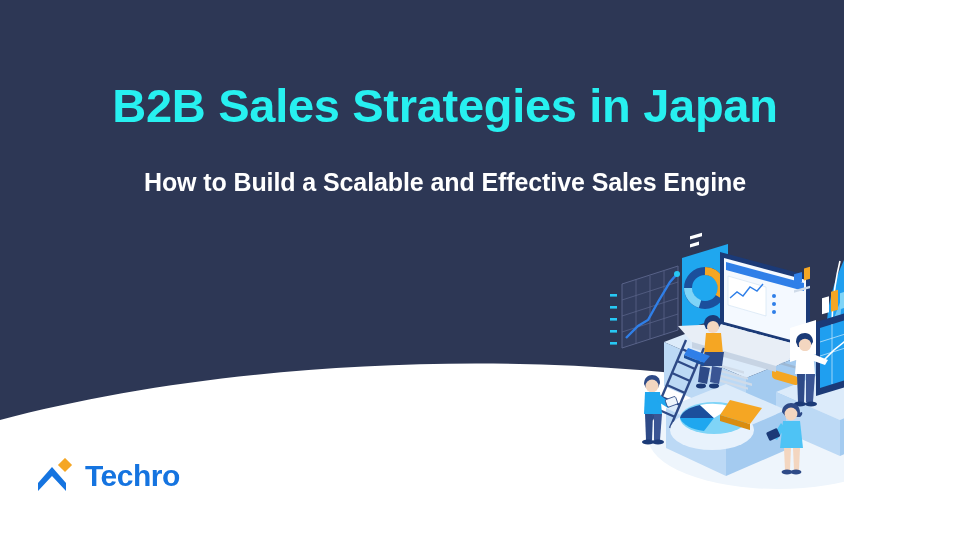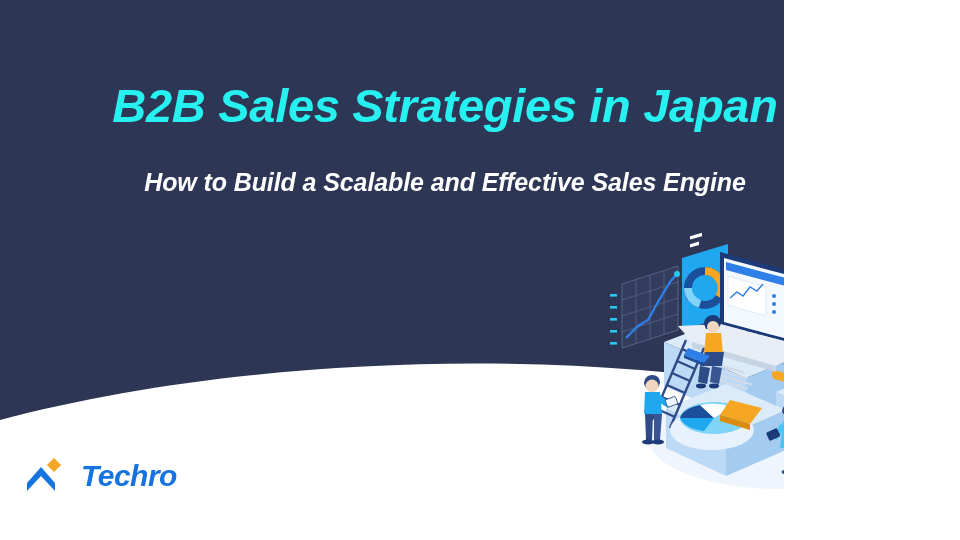--- a/index.html
+++ b/index.html
@@ -2,23 +2,22 @@
 <html><head>
 <meta charset="utf-8">
 <style>
   html,body{margin:0;padding:0;}
   body{
     width:960px;height:540px;overflow:hidden;
     font-family:"Liberation Sans", sans-serif;
     background:#ffffff;
   }
   #slide{
-    position:relative;width:784px;height:540px;overflow:hidden;
+    position:relative;width:844px;height:540px;overflow:hidden;
     background:#2d3755;
-    font-style:italic;
   }
   
   #curve-layer{
     position:absolute;left:0;top:0;width:960px;height:540px;
     pointer-events:none;
   }
   
   #title-block{
     position:absolute;left:0;top:80px;width:890px;text-align:center;
   }
@@ -35,22 +34,22 @@
     margin:8px;
     padding-top:28px;
     font-size:25px;
     font-weight:bold;
     color:#ffffff;
     letter-spacing:-0.1px;
     font-family:"Liberation Sans", sans-serif;
   }
   
   #logo{
-    position:absolute;left:23px;top:458px;
-    display:flex;align-items:center;gap:16px;
+    position:absolute;left:34px;top:458px;
+    display:flex;align-items:center;gap:9px;
   }
   #logo-text{
     font-size:30px;font-weight:bold;color:#1574e0;
     letter-spacing:-0.5px;line-height:1;
     font-family:"Liberation Sans", sans-serif;
   }
   
   #illustration{
     position:absolute;left:600px;top:232px;width:360px;height:260px;
   }

